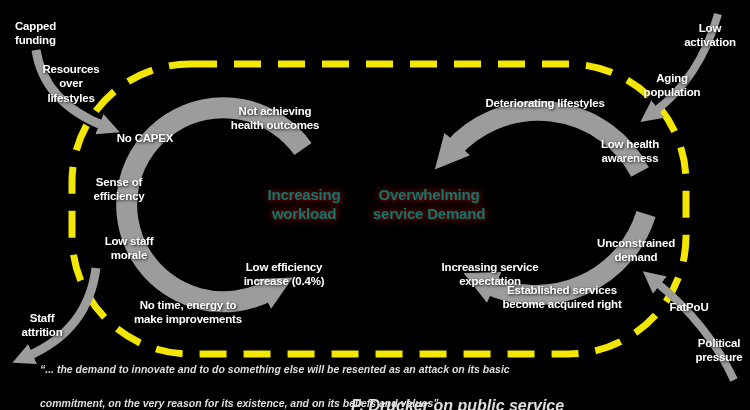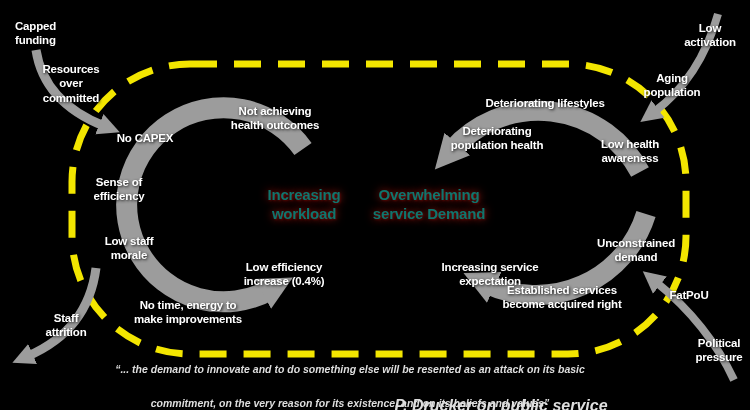--- a/index.html
+++ b/index.html
@@ -13,21 +13,21 @@
     text-align:center;white-space:pre-line;transform:translateX(-50%);
     letter-spacing:-0.2px;text-shadow:1px 1px 3px rgba(0,0,0,.9);
   }
   .lbl-left{transform:none;text-align:left;}
   .lbl-red{
     color:#0f766e;font-size:15px;
     text-shadow:0 0 8px rgba(215,35,25,.85),1px 1px 2px #3a0000;
   }
   .quote{
     position:absolute;color:#dedede;font-weight:bold;font-style:italic;
-    font-size:10.5px;line-height:1.6;text-align:center;white-space:pre-line;
+    font-size:10.5px;line-height:1.6;white-space:pre-line;
     transform:translateX(-50%);
   }
   .quote-attr{font-size:16px;line-height:1.2;}
 </style>
 </head>
 <body>
 
 <div id="slide">
 
   <svg id="art" width="750" height="410" viewBox="0 0 750 410">
@@ -51,50 +51,48 @@
     <path d="M 36 50 Q 44 102 104 126" fill="none" stroke="#9c9c9c" stroke-width="9" marker-end="url(#arrow-small)"></path>
     <path d="M 96 268 Q 88 330 28 356" fill="none" stroke="#9c9c9c" stroke-width="9" marker-end="url(#arrow-small)"></path>
     <path d="M 718 14 Q 700 78 654 112" fill="none" stroke="#9c9c9c" stroke-width="8" marker-end="url(#arrow-small)"></path>
     <path d="M 734 380 Q 708 324 656 282" fill="none" stroke="#9c9c9c" stroke-width="8" marker-end="url(#arrow-small)"></path>
   </svg>
 
   <div class="lbl lbl-left" style="left:15px;top:19px;">Capped
 funding</div>
   <div class="lbl" style="left:71px;top:62px;">Resources
 over
-committed</div>
-  <div class="lbl" style="left:42px;top:311px;margin-left:24px;">Staff
+lifestyles</div>
+  <div class="lbl" style="left:42px;top:311px;">Staff
 attrition</div>
   <div class="lbl" style="left:710px;top:21px;">Low
 activation</div>
   <div class="lbl" style="left:672px;top:71px;">Aging
 population</div>
-  <div class="lbl" style="left:689px;top:288px;">FatPoU</div>
+  <div class="lbl" style="left:689px;top:300px;">FatPoU</div>
   <div class="lbl" style="left:719px;top:336px;">Political
 pressure</div>
 
   <div class="lbl" style="left:145px;top:131px;">No CAPEX</div>
   <div class="lbl" style="left:119px;top:175px;">Sense of
 efficiency</div>
   <div class="lbl" style="left:129px;top:234px;">Low staff
 morale</div>
   <div class="lbl" style="left:188px;top:298px;">No time, energy to
 make improvements</div>
   <div class="lbl" style="left:275px;top:104px;">Not achieving
 health outcomes</div>
   <div class="lbl" style="left:284px;top:260px;">Low efficiency
 increase (0.4%)</div>
   <div class="lbl lbl-red" style="left:304px;top:186px;">Increasing
 workload</div>
 
   <div class="lbl lbl-red" style="left:429px;top:186px;">Overwhelming
 service Demand</div>
   <div class="lbl" style="left:545px;top:96px;">Deteriorating lifestyles</div>
-  <div class="lbl" style="left:497px;top:124px;">Deteriorating
-population health</div>
   <div class="lbl" style="left:630px;top:129px;margin-top:8px;">Low health
 awareness</div>
   <div class="lbl" style="left:636px;top:236px;">Unconstrained
 demand</div>
   <div class="lbl" style="left:490px;top:260px;">Increasing service
 expectation</div>
   <div class="lbl" style="left:562px;top:283px;">Established services
 become acquired right</div>
 
   <div class="quote" style="left:350px;top:361px;width:620px;"><span>“... the demand to innovate and to do something else will be resented as an attack on its basic</span><br>

